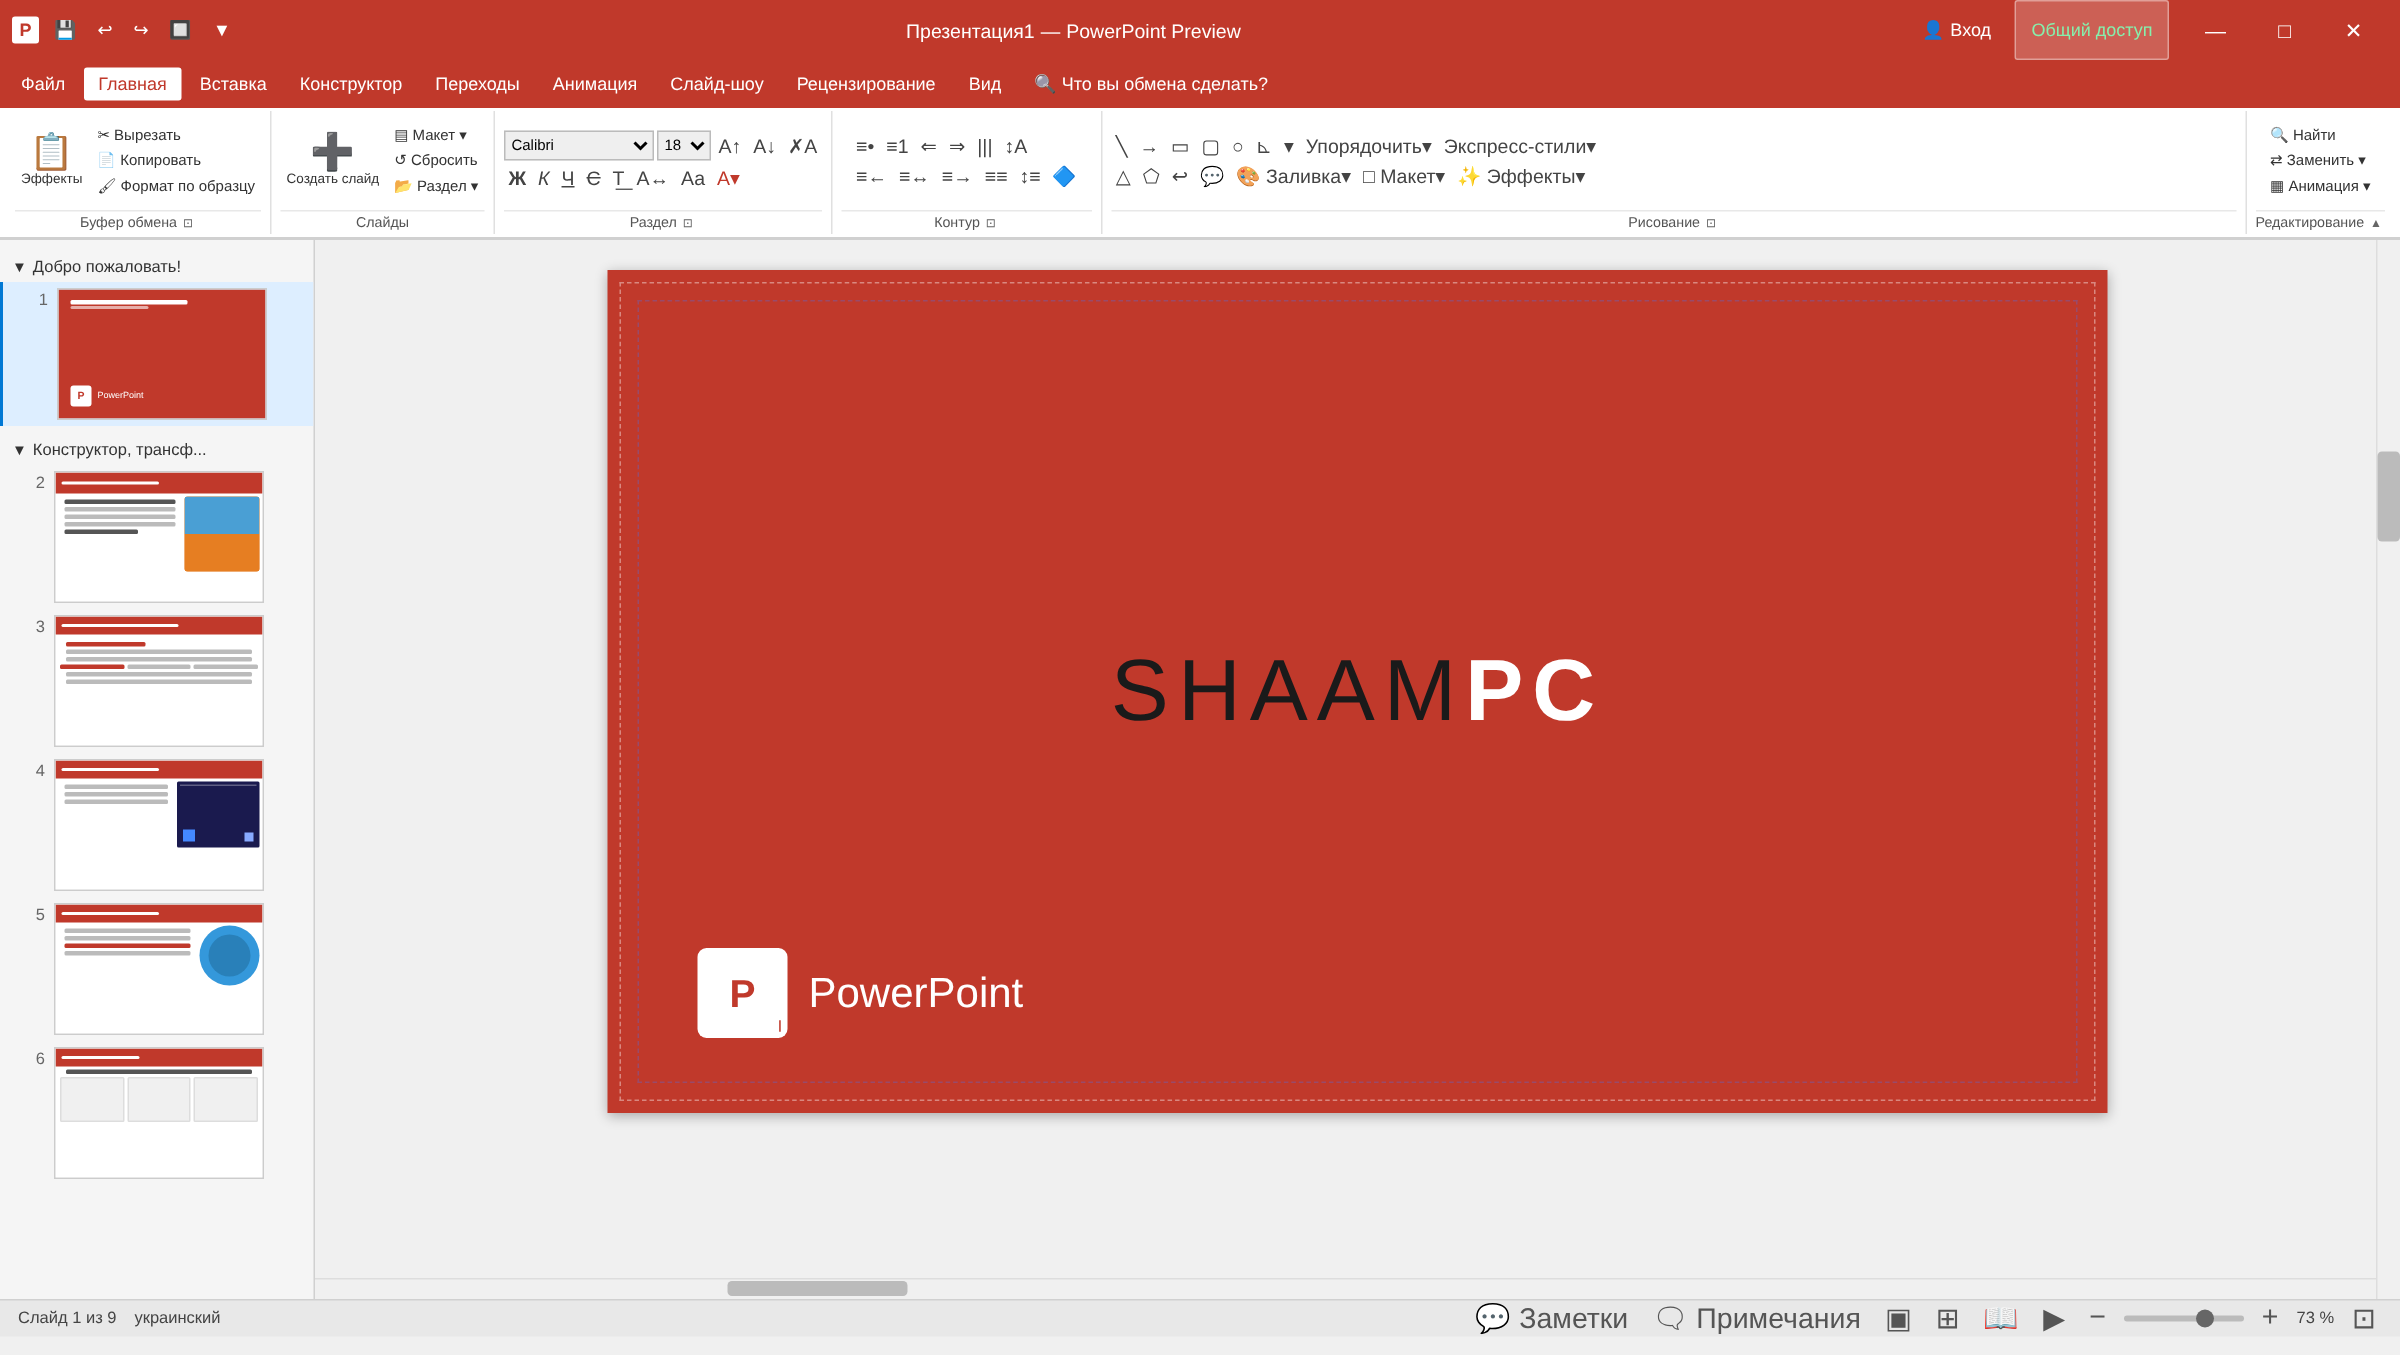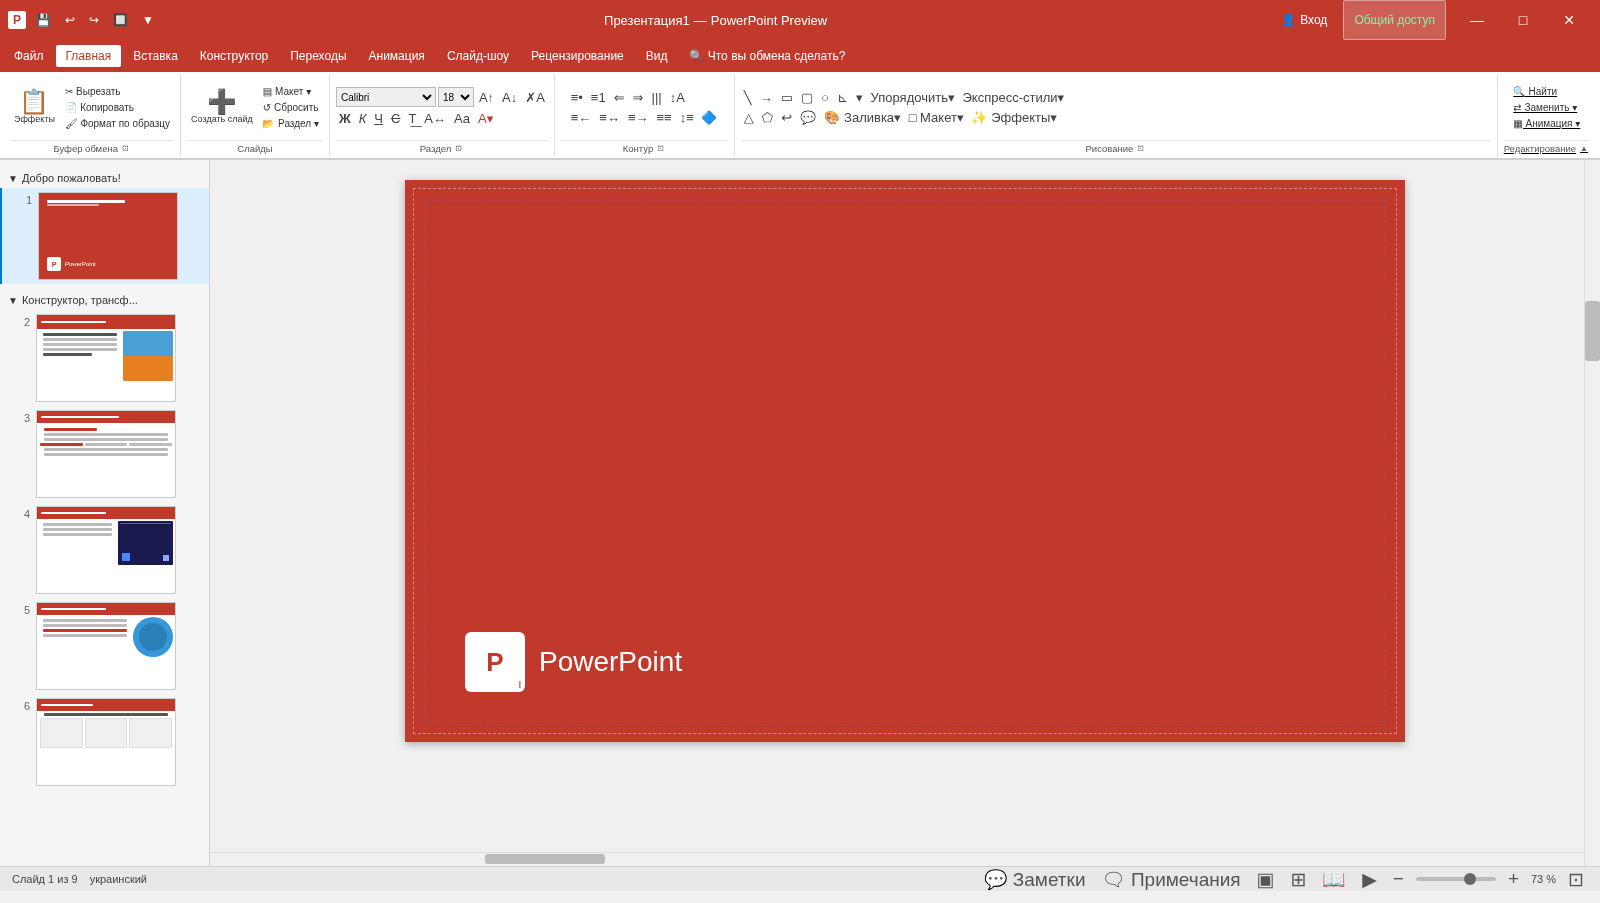--- a/index.html
+++ b/index.html
@@ -378,21 +378,21 @@
             <button class="icon-btn">✨ Эффекты▾</button>
           </div>
         </div>
       </div>
       <div class="rg-bottom">
         <span>Рисование</span>
         <span class="ribbon-expand">⊡</span>
       </div>
     </div>
 
-    <div class="rg" style="min-width:90px;text-decoration:underline;">
+    <div class="rg" style="min-width:90px;">
       <div class="rg-top">
         <div class="rb-col">
           <button class="rb-sm">🔍 Найти</button>
           <button class="rb-sm">⇄ Заменить ▾</button>
           <button class="rb-sm">▦ Анимация ▾</button>
         </div>
       </div>
       <div class="rg-bottom">
         <span>Редактирование</span>
         <span class="ribbon-expand">▲</span>
@@ -549,20 +549,25 @@
     <div style="position:absolute;right:0;top:0;bottom:0;width:16px;background:#f0f0f0;border-left:1px solid #ddd;z-index:10;">
       <div style="position:absolute;top:20%;width:100%;height:60px;background:#bbb;border-radius:3px;cursor:pointer;"></div>
     </div>
 
     <div style="position:absolute;bottom:0;left:0;right:16px;height:14px;background:#f0f0f0;border-top:1px solid #ddd;z-index:10;">
       <div style="position:absolute;left:20%;top:1px;width:120px;height:10px;background:#bbb;border-radius:3px;cursor:pointer;"></div>
     </div>
 
     <div class="slide-canvas">
 
+      <div class="slide-main-content">
+        <div style="font-size:58px;font-weight:300;letter-spacing:6px;line-height:1;">
+          <span style="color:#1a1a1a;font-family:Arial,sans-serif;font-weight:400;">SHAAM</span><span style="color:white;font-family:Arial,sans-serif;font-weight:700;">PC</span>
+        </div>
+      </div>
 
       <div class="powerpoint-badge">
         <div class="pp-icon">
           <span style="font-size:26px;font-weight:bold;color:#c0392b;">P</span>
           <span style="position:absolute;bottom:4px;right:4px;font-size:8px;color:#c0392b;font-weight:bold;">|</span>
         </div>
         <span class="pp-label">PowerPoint</span>
       </div>
 
       <div style="position:absolute;top:20px;left:20px;right:20px;bottom:20px;border:1px dashed rgba(100,100,200,0.4);pointer-events:none;"></div>

